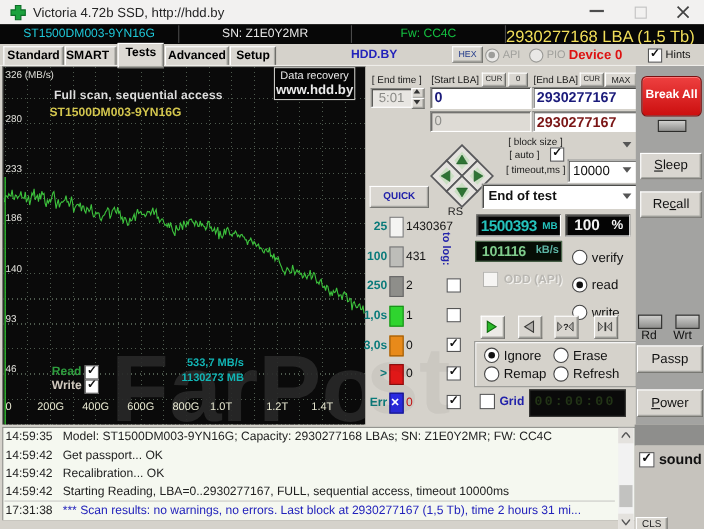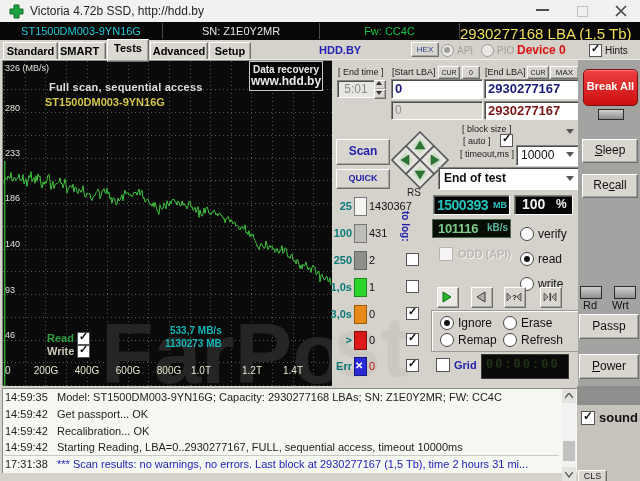--- a/index.html
+++ b/index.html
@@ -102,21 +102,21 @@
     <div class="abs" style="left:23px;top:304px;width:40px;text-align:center;font-size:10px;color:#e6e6cf">200G</div>
     <div class="abs" style="left:64px;top:304px;width:40px;text-align:center;font-size:10px;color:#e6e6cf">400G</div>
     <div class="abs" style="left:105px;top:304px;width:40px;text-align:center;font-size:10px;color:#e6e6cf">600G</div>
     <div class="abs" style="left:146px;top:304px;width:40px;text-align:center;font-size:10px;color:#e6e6cf">800G</div>
     <div class="abs" style="left:188px;top:304px;width:40px;text-align:left;font-size:10px;color:#e6e6cf">1.0T</div>
     <div class="abs" style="left:229px;top:304px;width:40px;text-align:center;font-size:10px;color:#e6e6cf">1.2T</div>
     <div class="abs" style="left:270px;top:304px;width:40px;text-align:center;font-size:10px;color:#e6e6cf">1.4T</div>
 <div class="abs" style="left:46px;top:20px;font-size:11px;font-weight:bold;color:#dedede;letter-spacing:0.2px">Full scan, sequential access</div>
 <div class="abs" style="left:42px;top:35px;font-size:11px;font-weight:bold;color:#d3c64e">ST1500DM003-9YN16G</div>
 <div class="abs" style="left:246px;top:0;width:72px;height:28px;background:#050505;border:1px solid #c8c8c4;text-align:center">
- <div style="font-size:10px;font-weight:bold;color:#e9e9e9;margin-top:2px">Data recovery</div>
+ <div style="font-size:10px;font-weight:normal;color:#e9e9e9;margin-top:2px">Data recovery</div>
  <div style="font-size:12px;font-weight:bold;color:#e9e9e9;margin-top:-1px">www.hdd.by</div>
 </div>
 <div class="abs" style="left:44px;top:271px;font-size:11px;font-weight:bold;color:#2e9e3e">Read</div>
 <div class="abs cb" style="left:74px;top:271px;width:11px;height:11px"></div>
 <div class="chk" style="left:76px;top:269px;font-size:11px">✓</div>
 <div class="abs" style="left:44px;top:284px;font-size:11px;font-weight:bold;color:#cfc8bd">Write</div>
 <div class="abs cb" style="left:74px;top:284px;width:11px;height:11px"></div>
 <div class="chk" style="left:76px;top:282px;font-size:11px">✓</div>
 <div class="abs" style="left:167px;top:264px;font-size:10px;font-weight:bold;color:#12b5b5">533,7 MB/s</div>
 <div class="abs" style="left:162px;top:277px;font-size:10px;font-weight:bold;color:#12b5b5">1130273 MB</div>
@@ -136,21 +136,20 @@
 <div class="abs raised" style="left:42px;top:20px;width:10px;height:8px"></div>
 <div class="abs raised" style="left:42px;top:29px;width:10px;height:8px"></div>
 <div class="abs" style="left:44px;top:21px;width:0;height:0;border-left:3px solid transparent;border-right:3px solid transparent;border-bottom:4px solid #333"></div>
 <div class="abs" style="left:44px;top:31px;width:0;height:0;border-left:3px solid transparent;border-right:3px solid transparent;border-top:4px solid #333"></div>
 
 <div class="abs sunken" style="left:59px;top:19px;width:87px;height:18px;background:#fff;color:#1a1a7a;font-weight:bold;font-size:13px;line-height:18px;padding-left:3px">0</div>
 <div class="abs sunken" style="left:152px;top:19px;width:94px;height:18px;background:#fff;color:#1a1a7a;font-weight:bold;font-size:13px;line-height:18px;padding-left:3px">2930277167</div>
 <div class="abs sunken" style="left:59px;top:41px;width:87px;height:17px;background:#dedbd5;color:#8d8d89;font-size:12px;line-height:17px;padding-left:3px">0</div>
 <div class="abs sunken" style="left:152px;top:41px;width:94px;height:17px;background:#fff;color:#7a1515;font-weight:bold;font-size:13px;line-height:17px;padding-left:3px">2930277167</div>
 
-<div class="abs raised" style="left:4px;top:79px;width:52px;height:24px;font-size:12px;font-weight:bold;color:#2222aa;text-align:center;line-height:23px">Scan</div>
 <div class="abs raised" style="left:4px;top:109px;width:52px;height:18px;font-size:9px;font-weight:bold;color:#2222aa;text-align:center;line-height:17px">QUICK</div>
 
 <svg class="abs" style="left:59px;top:71px" width="58" height="58" viewBox="0 0 58 58">
  <g fill="#e5e3df" stroke="#58585b" stroke-width="1.6">
   <path d="M29 1 L43 15 L29 29 L15 15 Z"></path>
   <path d="M15 15 L29 29 L15 43 L1 29 Z"></path>
   <path d="M43 15 L57 29 L43 43 L29 29 Z"></path>
   <path d="M29 29 L43 43 L29 57 L15 43 Z"></path>
  </g>
  <g fill="#c9dfc2">

